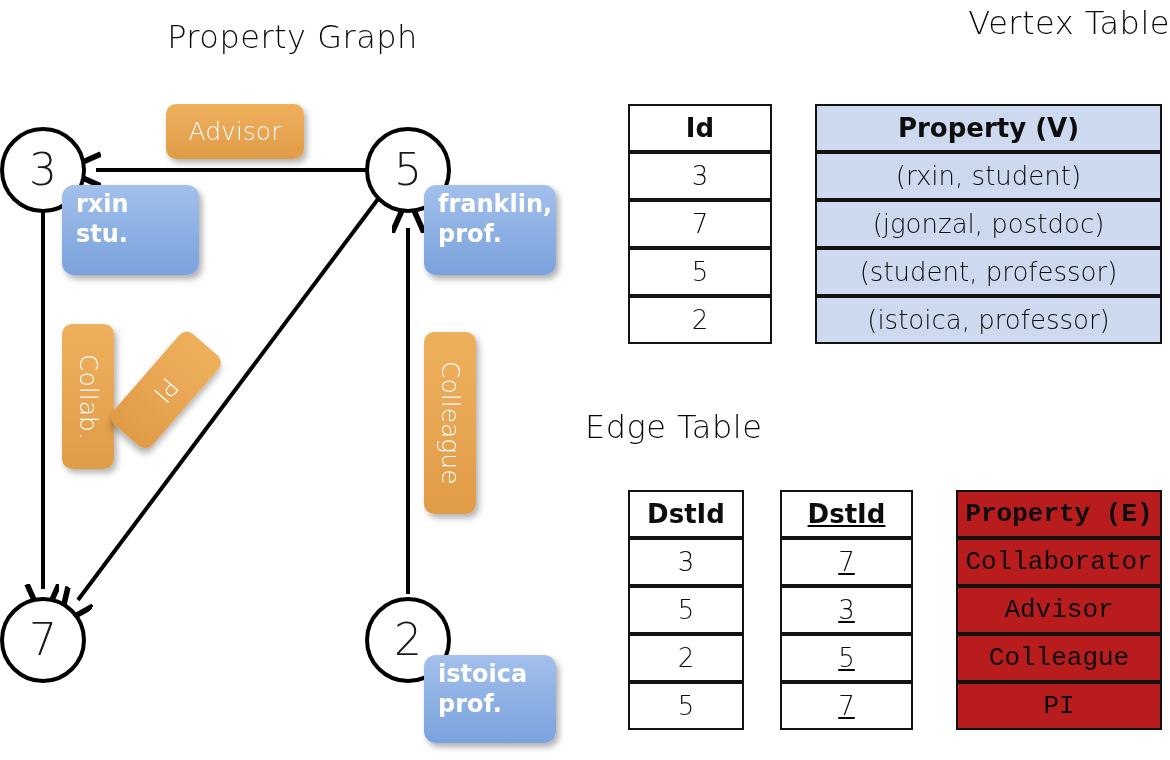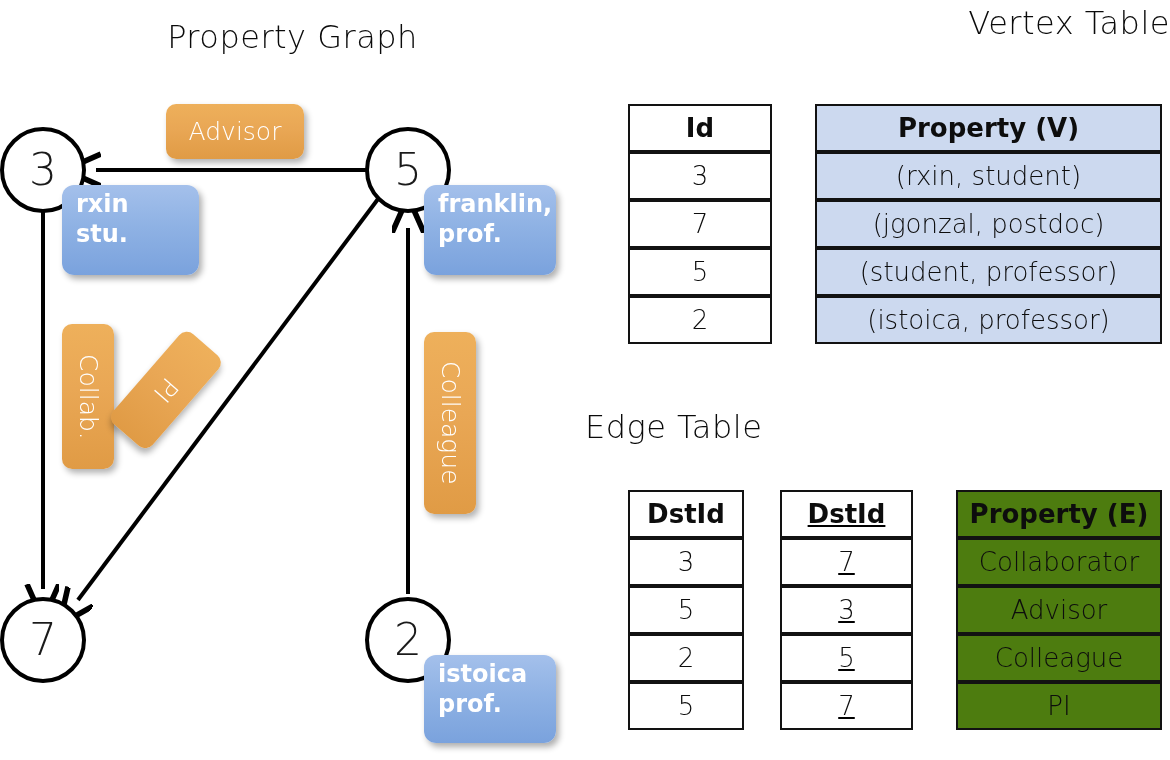--- a/index.html
+++ b/index.html
@@ -152,21 +152,21 @@
 
   
   #vertex-id-table  { left: 592px; top: 104px; width: 180px; }
   #vertex-prop-table{ left: 779px; top: 104px; width: 383px; }
   #vertex-prop-table th, #vertex-prop-table td { background: #ccd9ef; }
 
   
   #edge-src-table  { left: 592px; top: 490px; width: 152px; }
   #edge-dst-table  { left: 744px; top: 490px; width: 169px; }
   #edge-prop-table { left: 920px; top: 490px; width: 242px; }
-  #edge-prop-table th, #edge-prop-table td { background: #4d7c0f; }
+  #edge-prop-table th, #edge-prop-table td { background: #b91c1c; font-family: Liberation Mono, monospace; }
   #edge-src-table td, #edge-dst-table td,
   #edge-src-table th, #edge-dst-table th { border-right-width: 2px; }
   #edge-dst-table { border-left: none; text-decoration: underline; }
 </style>
 </head>
 <body>
 
 <div class="page-title" id="title-property-graph">Property Graph</div>
 <div class="page-title" id="title-vertex-table">Vertex Table</div>
 <div class="page-title" id="title-edge-table">Edge Table</div>

